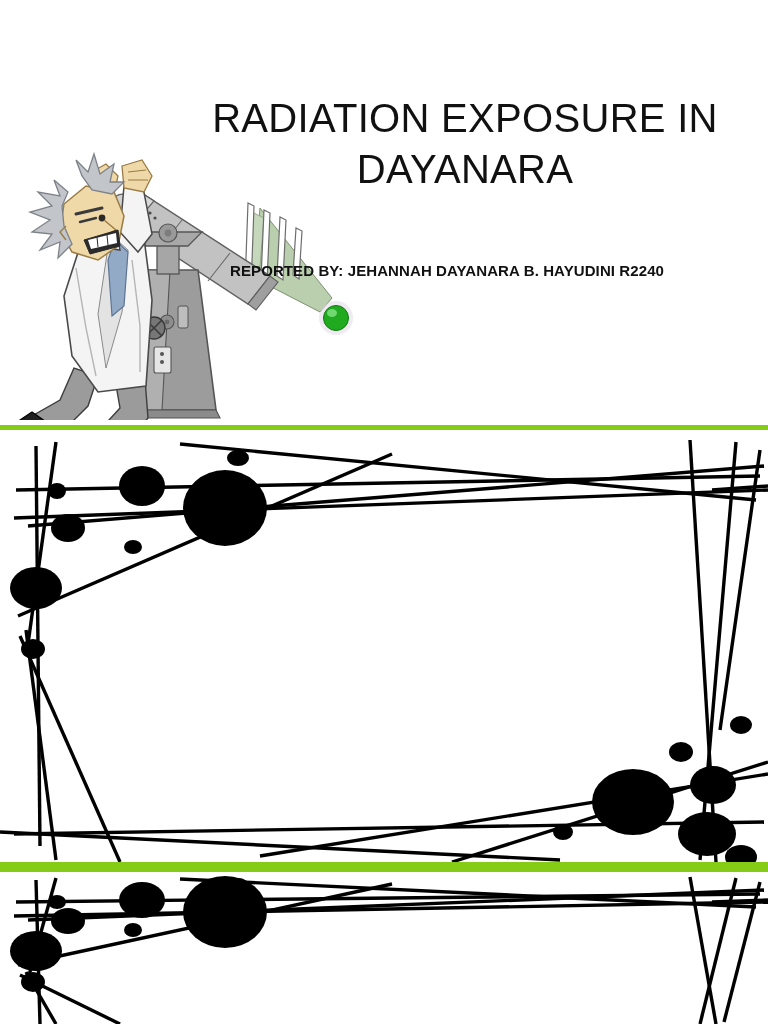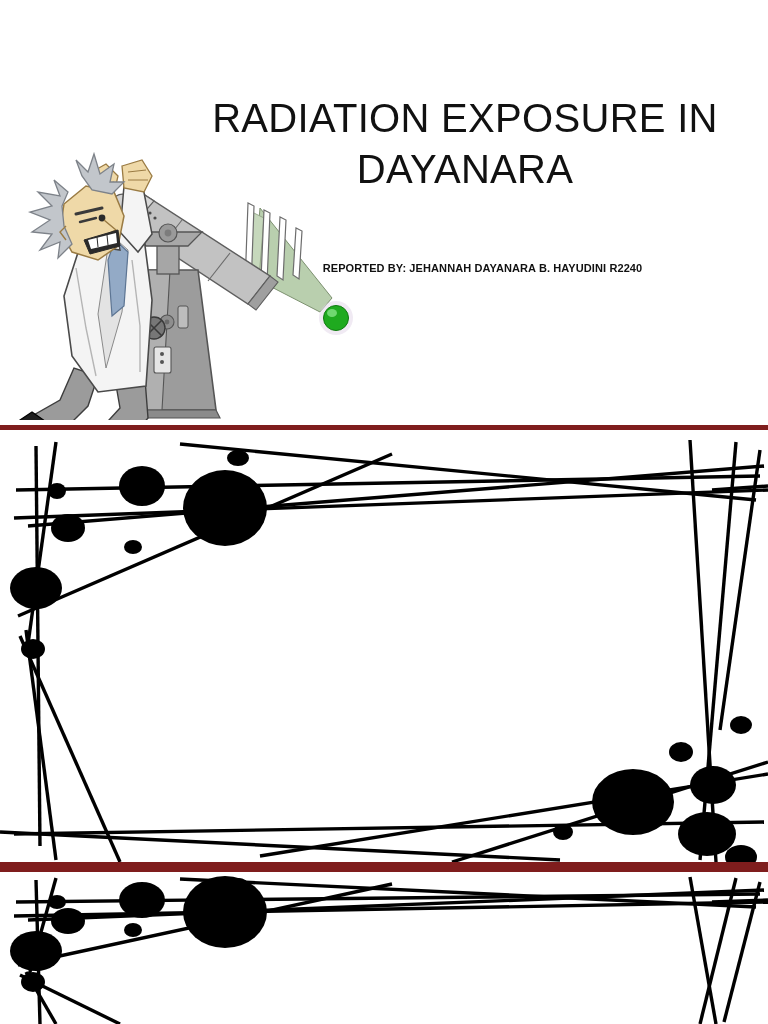--- a/index.html
+++ b/index.html
@@ -16,21 +16,21 @@
     font-family: "Liberation Sans", sans-serif;
     color: #000000;
   }
 
   .page {
     position: absolute;
     left: 0;
     top: 0;
     width: 768px;
     height: 1024px;
-    background: #7f1d1d;
+    background: #84cc16;
   }
 
   
   .slide1 {
     position: absolute;
     left: 0;
     top: 0;
     width: 768px;
     height: 425px;
     background: #ffffff;
@@ -47,23 +47,22 @@
     font-weight: 400;
     line-height: 1.28;
     letter-spacing: 0.3px;
     color: #111111;
   }
   .slide1-byline {
     position: absolute;
     left: 230px;
     top: 262px;
     width: 505px;
-    text-align: center;
     font-family: "Liberation Sans", sans-serif;
-    font-size: 11px;
+    font-size: 15px;
     font-weight: 700;
     letter-spacing: 0.1px;
     color: #111111;
   }
   .slide1-role {
     position: absolute;
     left: 230px;
     top: 292px;
     width: 505px;
     text-align: center;

